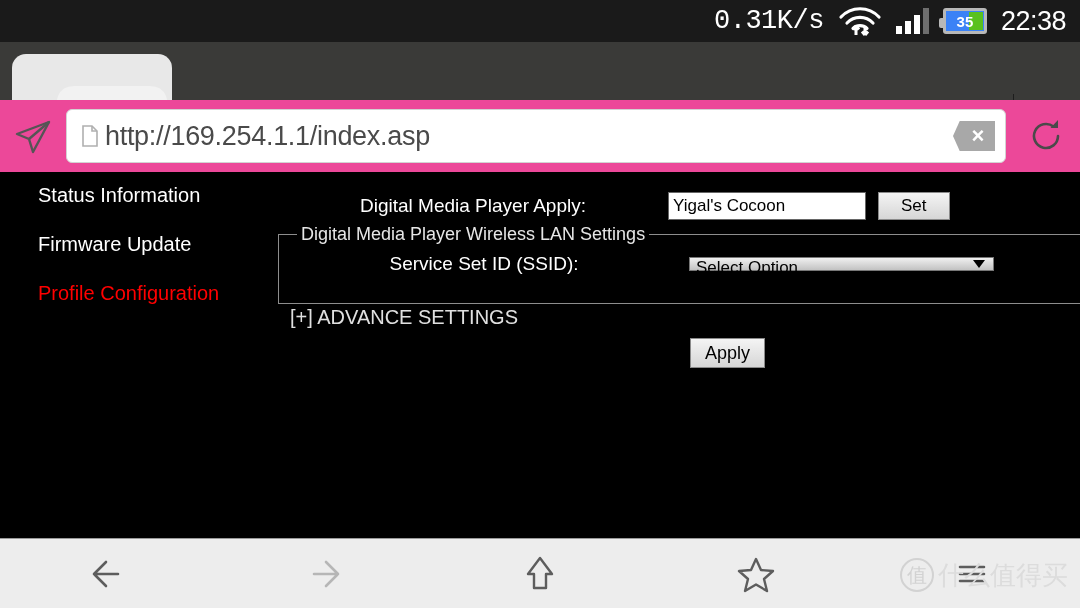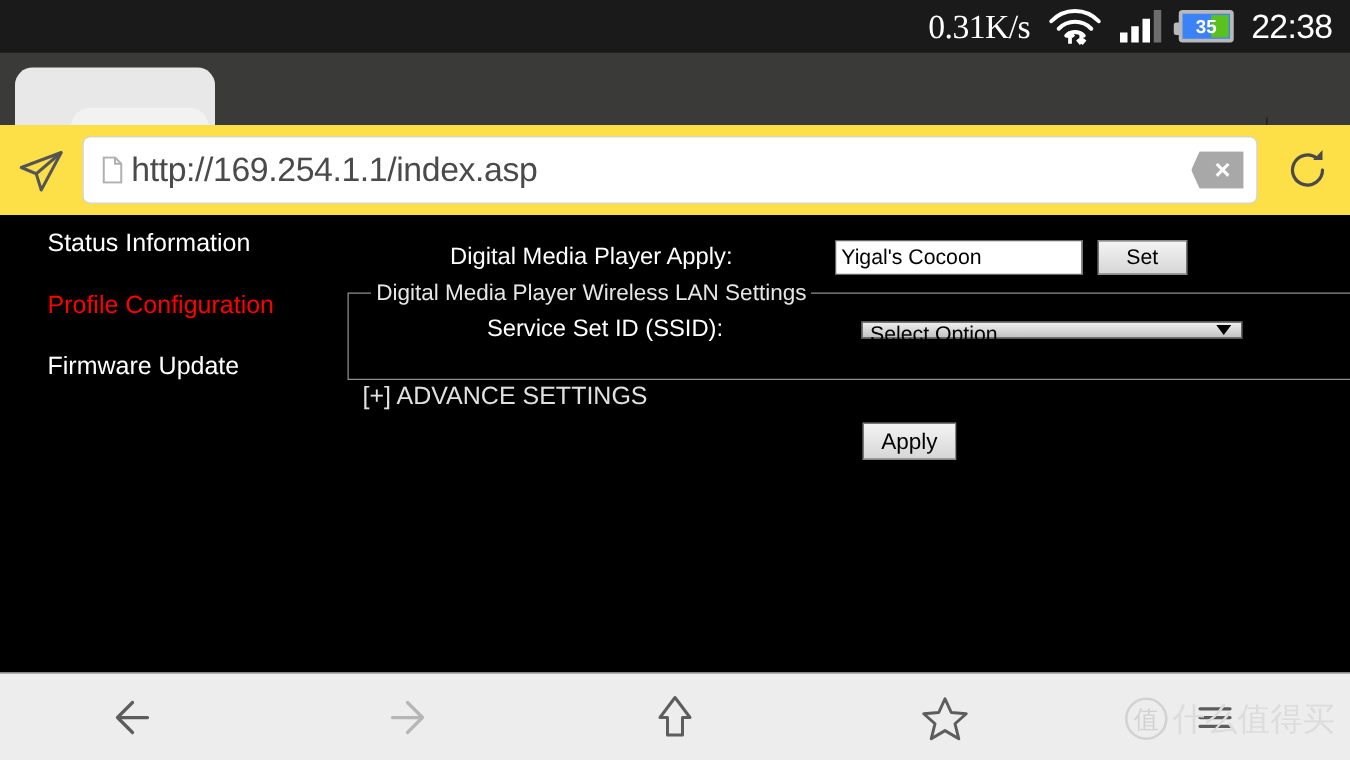--- a/index.html
+++ b/index.html
@@ -13,21 +13,21 @@
 
   
   .statusbar {
     position: absolute; left:0; top:0; width:1080px; height:42px;
     background:#1a1a1a;
     display:flex; align-items:center; justify-content:flex-end;
     padding-right:14px;
   }
   .sb-netspeed {
     color:#fff; font-size:27px; letter-spacing:-0.5px;
-    font-family:Liberation Serif, serif;
+    font-family:Liberation Mono, monospace;
   }
   .sb-icon { margin-left:14px; display:flex; align-items:center; }
   .sb-wifi { width:44px; height:30px; position:relative; }
   .sb-signal { display:flex; align-items:flex-end; height:26px; gap:3px; }
   .sb-signal i { display:block; width:6px; background:#fff; }
   .sb-signal i.b1 { height:8px; }
   .sb-signal i.b2 { height:13px; }
   .sb-signal i.b3 { height:19px; }
   .sb-signal i.b4 { height:26px; background:#6e6e6e; }
   .sb-batt {
@@ -78,21 +78,21 @@
   }
   .newtab {
     position:absolute; left:1032px; top:57px; width:32px; height:32px;
     color:#c9c9c9; font-size:38px; line-height:28px; text-align:center;
     font-weight:300;
   }
 
   
   .urlbar-row {
     position:absolute; left:0; top:100px; width:1080px; height:72px;
-    background:#fde047; display:flex; align-items:center;
+    background:#ec4899; display:flex; align-items:center;
   }
   .nav-send { width:66px; display:flex; justify-content:center; align-items:center; }
   .urlfield {
     flex:1; height:54px; background:#fff; border:1px solid #d3d3d3;
     border-radius:6px; display:flex; align-items:center; padding:0 10px 0 14px;
     margin-right:6px;
   }
   .url-docicon { width:18px; height:22px; margin-right:6px; flex:none; }
   .url-text { flex:1; color:#4a4a4a; font-size:27px; letter-spacing:-0.3px; white-space:nowrap; overflow:hidden; }
   .url-clear {
@@ -271,22 +271,22 @@
         <path d="M34 22 A12 12 0 1 1 29.5 12.6" fill="none" stroke="#4a4a4a" stroke-width="2.6" stroke-linecap="round"></path>
         <path d="M34 6 L34 14 L26.5 14 Z" fill="#4a4a4a"></path>
       </svg>
     </div>
   </div>
 
   <div class="page">
 
     <div class="sidebar">
       <div class="side-item">Status Information</div>
+      <div class="side-item">Firmware Update</div>
       <div class="side-item active">Profile Configuration</div>
-      <div class="side-item">Firmware Update</div>
     </div>
 
     <div class="content">
 
       <div class="row-name">
         <div class="lbl-name">Digital Media Player Apply:</div>
         <input class="in-dmpname" type="text" value="Yigal's Cocoon" style="">
         <button class="btn-set">Set</button>
       </div>
 

